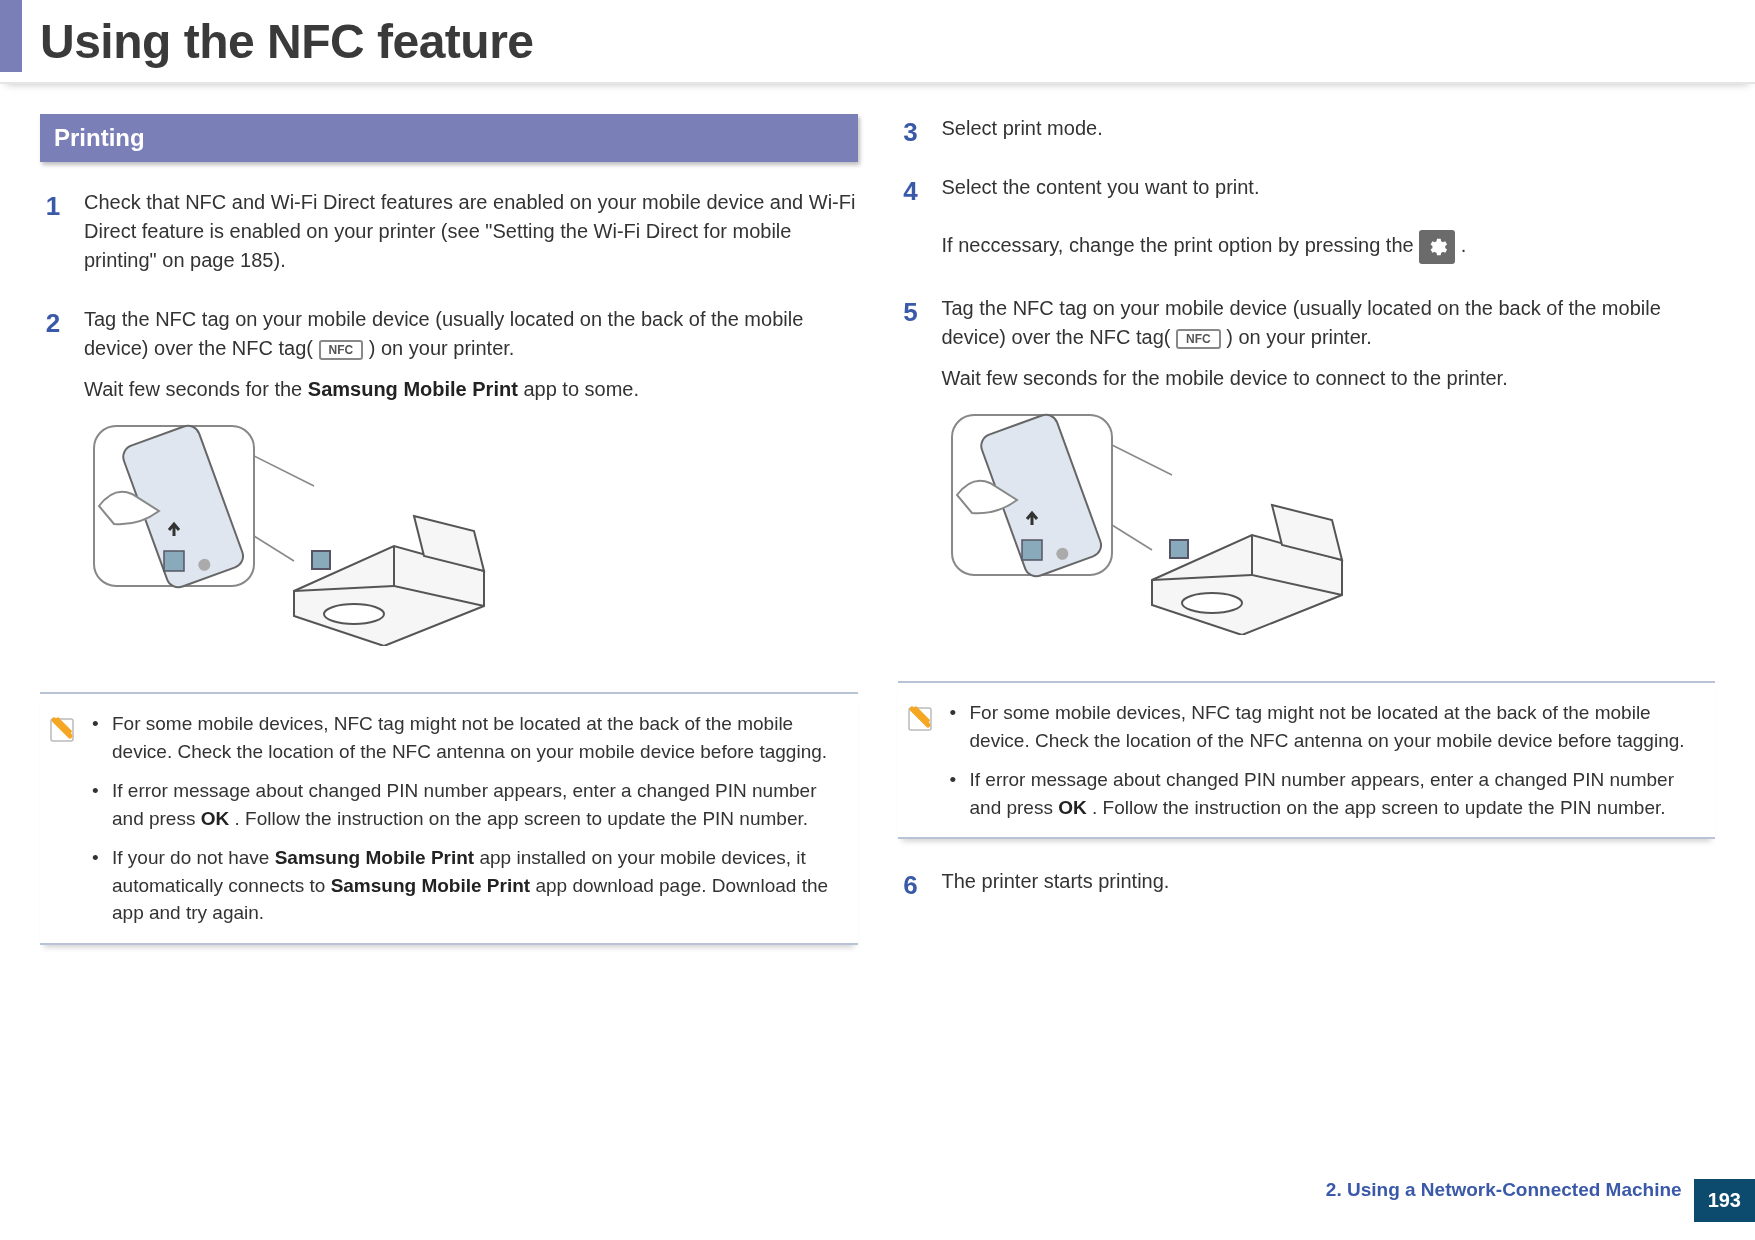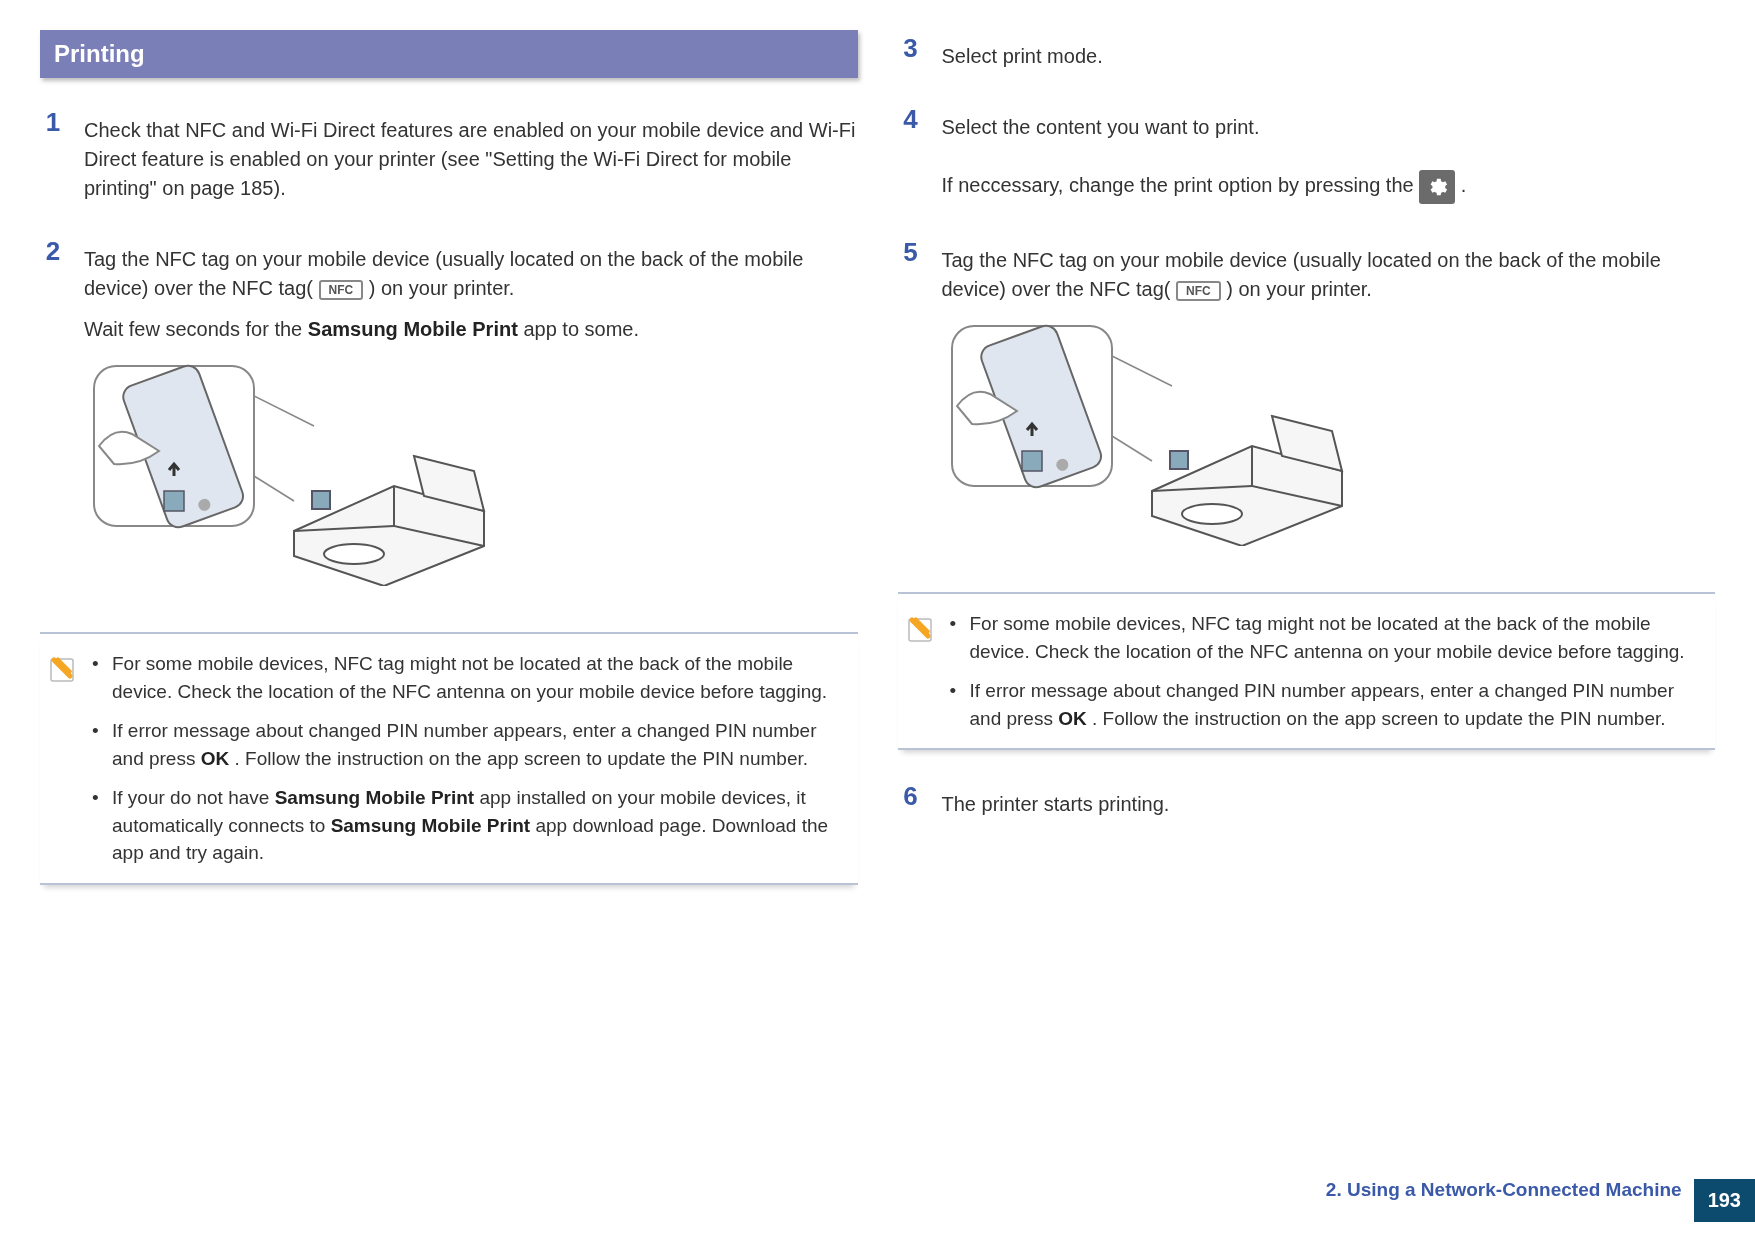--- a/index.html
+++ b/index.html
@@ -16,21 +16,21 @@
   .content { display: flex; gap: 40px; padding: 30px 40px 0 40px; }
   .col { flex: 1; min-width: 0; }
   .section-head {
     background: #7b7fb8; color: #fff; font-weight: 700;
     font-size: 24px; padding: 10px 14px; margin-bottom: 26px;
     box-shadow: 2px 3px 4px rgba(0,0,0,0.25);
   }
   .step { display: flex; gap: 18px; margin-bottom: 18px; font-size: 20px; line-height: 1.45; }
   .step-num { color: #3a59a8; font-weight: 700; font-size: 26px; width: 26px; flex: 0 0 26px; text-align: center; }
   .step-body { flex: 1; }
-  .step-body p { margin-bottom: 12px; margin-top: 12px; }
+  .step-body p { margin-bottom: 12px; }
   .nfc-badge {
     display: inline-block; border: 2px solid #888; border-radius: 3px;
     font-size: 12px; font-weight: 700; padding: 0 8px; vertical-align: 1px;
     line-height: 16px; color:#555;
   }
   .gear-badge {
     display: inline-flex; align-items:center; justify-content:center;
     width: 36px; height: 34px; background:#6b6b6b; color:#fff;
     border-radius:3px; vertical-align: middle;
   }
@@ -61,20 +61,24 @@
   .footer-page {
     background: #0c4a6e; color: #fff; font-weight: 700; font-size: 20px;
     padding: 10px 14px;
   }
   b { font-weight: 700; color:#222; }
 </style>
 </head>
 <body>
 <div class="page">
 
+<div class="title-bar">
+  <div class="title-stub"></div>
+  <h1 class="page-title">Using the NFC feature</h1>
+</div>
 
 <div class="content">
 
   <div class="col">
     <div class="section-head">Printing</div>
 
     <div class="step">
       <div class="step-num">1</div>
       <div class="step-body">
         <p>Check that NFC and Wi-Fi Direct features are enabled on your mobile device  and Wi-Fi Direct feature is enabled on your printer (see "Setting the Wi-Fi Direct for mobile printing" on page 185).</p>
@@ -180,20 +184,21 @@
     </div>
 
     <div class="step">
       <div class="step-num">5</div>
       <div class="step-body">
         <p>
           <span>Tag the NFC tag on your mobile device (usually located on the back of the mobile device) over the NFC tag(</span>
           <span class="nfc-badge">NFC</span>
           <span>) on your printer.</span>
         </p>
+        <p>Wait few seconds for the mobile device to connect to the printer.</p>
         <div class="illustration">
           <svg viewBox="0 0 420 230">
             <rect x="10" y="10" width="160" height="160" rx="22" ry="22" fill="#fff" stroke="#888" stroke-width="2"></rect>
             <g transform="rotate(-20 90 80)">
               <rect x="55" y="18" width="80" height="150" rx="12" fill="#dfe6ef" stroke="#666" stroke-width="2"></rect>
               <circle cx="95" cy="155" r="6" fill="#aaa"></circle>
             </g>
             <path d="M15 90 Q30 70 48 78 L75 95 Q55 110 30 108 Z" fill="#fff" stroke="#888" stroke-width="2"></path>
             <rect x="80" y="135" width="20" height="20" fill="#8ab" stroke="#556" stroke-width="1.5"></rect>
             <path d="M90 120 l0 -12 m-5 6 l5 -6 l5 6" stroke="#333" stroke-width="3" fill="none"></path>

